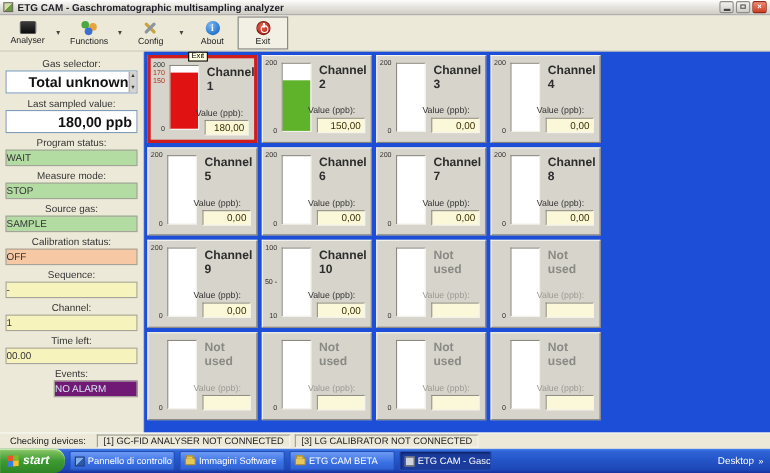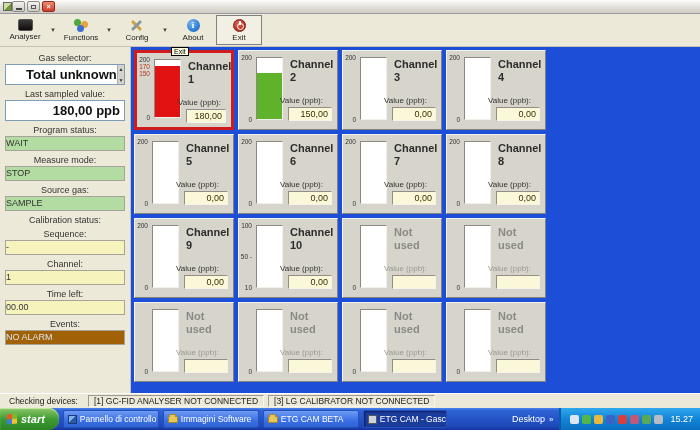--- a/index.html
+++ b/index.html
@@ -46,21 +46,21 @@
   .sidebar { width:131px; background:#ece9d8; border-right:1px solid #c6c3b2; padding:2px 5px; font-size:9px; }
   .slabel { color:#333; margin:4px 0 1px;text-align:center; }
   .combo { background:#fff; border:1px solid #7f9db9; height:21px; display:flex; align-items:center; }
   .combo-val { flex:1; font-size:13px; font-weight:bold; color:#111; padding-left:20px; white-space:nowrap; }
   .combo-scroll { width:9px; height:100%; background:#d6d3ce; border-left:1px solid #aaa; display:flex; flex-direction:column; justify-content:space-between; align-items:center; font-size:5px; color:#333; padding:1px 0; }
   .bigbox { background:#fff; border:1px solid #7f9db9; height:21px; font-size:13px; font-weight:bold; color:#111; text-align:right; padding:0 4px; line-height:19px; }
   .sfield { height:15px; border:1px solid #a5a39a; font-size:9px; line-height:13px; color:#333; }
   .sfield.green { background:#b2dca2; }
   .sfield.peach { background:#f6c9a4; }
   .sfield.yellow { background:#f6f3bc; }
-  .sfield.blue { background:#a16207; color:#d9e4f0; }
+  .sfield.blue { background:#701a75; color:#d9e4f0;margin-left:44px; }
 
   .main { flex:1; background:#1d4ed8; padding:3px 0 0 3px; }
   .grid { display:grid; grid-template-columns:repeat(4,100px); grid-auto-rows:80px; gap:4px; }
 
   
   .panel { position:relative; background:#d7d4cb; border:1px solid; border-color:#f4f3ee #84827c #84827c #f4f3ee; }
   .panel.selected { border:3px solid #cf1d1d; }
   .scale { position:absolute; left:1px; top:3px; bottom:6px; width:14px; display:flex; flex-direction:column; align-items:flex-end; padding-right:2px; font-size:6.5px; color:#333; }
   .mids { flex:1; display:flex; flex-direction:column; justify-content:center; align-items:flex-end; }
   .panel.mid-top .mids { justify-content:flex-start; }
@@ -100,20 +100,21 @@
   .tray { height:22px; display:flex; align-items:center; gap:3px; padding:0 7px 0 9px;
     background:linear-gradient(180deg,#2fa8ee,#1285d6 50%,#0b6fc0); border-left:2px solid #0a5ca8; }
   .tricon { width:9px; height:9px; border-radius:2px; display:inline-block; }
   .clock { color:#fff; font-size:9px; margin-left:4px; }
 </style>
 </head>
 <body>
 
 <div class="titlebar">
   <span class="app-icon"></span>
+  <span class="title-text">ETG CAM - Gaschromatographic multisampling analyzer</span>
   <span class="winbtns">
     <span class="wbtn"><span class="mline"></span></span>
     <span class="wbtn"><span class="rsq"></span></span>
     <span class="wbtn close">×</span>
   </span>
 </div>
 
 <div class="toolbar">
   <div class="tbtn">
     <span class="ic-analyser"></span>
@@ -160,20 +161,21 @@
     <div class="slabel">Last sampled value:</div>
     <div class="bigbox">180,00 ppb</div>
 
     <div class="slabel">Program status:</div>
     <div class="sfield green">WAIT</div>
     <div class="slabel">Measure mode:</div>
     <div class="sfield green">STOP</div>
     <div class="slabel">Source gas:</div>
     <div class="sfield green">SAMPLE</div>
     <div class="slabel">Calibration status:</div>
+    <div class="sfield peach">OFF</div>
     <div class="slabel">Sequence:</div>
     <div class="sfield yellow">-</div>
     <div class="slabel">Channel:</div>
     <div class="sfield yellow">1</div>
     <div class="slabel">Time left:</div>
     <div class="sfield yellow">00.00</div>
     <div class="slabel">Events:</div>
     <div class="sfield blue">NO ALARM</div>
   </div>
 
@@ -469,26 +471,13 @@
     <span>ETG CAM BETA</span>
   </div>
   <div class="task active">
     <span class="appwin-icon"></span>
     <span>ETG CAM - Gaschrom...</span>
   </div>
   <div class="desktop">
     <span>Desktop</span>
     <span class="chev">»</span>
   </div>
-  <div class="tray">
-    <span id="tray-icons" style="display:flex;gap:3px;align-items:center;">
-        <span class="tricon" style="background: rgb(223, 230, 238);"></span>
-        <span class="tricon" style="background: rgb(81, 184, 72);"></span>
-        <span class="tricon" style="background: rgb(232, 185, 60);"></span>
-        <span class="tricon" style="background: rgb(58, 99, 200);"></span>
-        <span class="tricon" style="background: rgb(216, 64, 64);"></span>
-        <span class="tricon" style="background: rgb(192, 88, 120);"></span>
-        <span class="tricon" style="background: rgb(88, 168, 88);"></span>
-        <span class="tricon" style="background: rgb(184, 188, 200);"></span>
-      </span>
-    <span class="clock">15.27</span>
-  </div>
 </div>
 
 </body></html>

